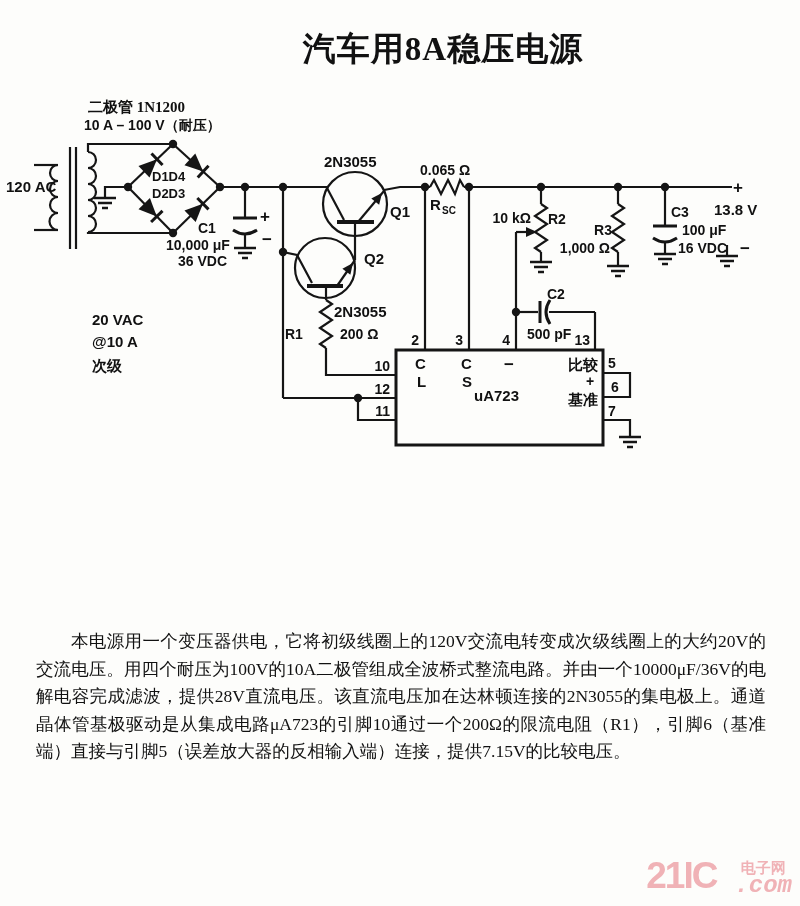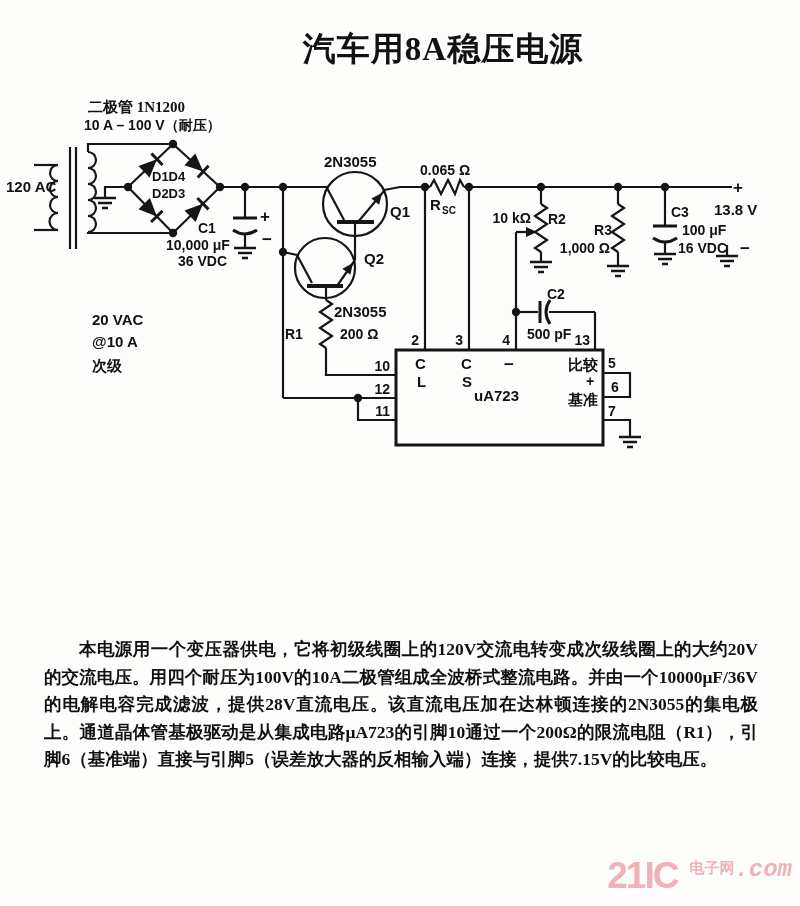--- a/index.html
+++ b/index.html
@@ -23,29 +23,29 @@
   .lbls { font:bold 13px "Liberation Sans", sans-serif; }
   .lblL { font:bold 15px "Liberation Sans", sans-serif; }
   .cn   { font:bold 15px "Liberation Serif", serif; }
   .pinn { font:bold 14px "Liberation Sans", sans-serif; }
   .sub  { font:bold 10px "Liberation Sans", sans-serif; }
   .big  { font:bold 17px "Liberation Sans", sans-serif; }
   .desc {
     position:absolute; left:28px; top:620px; width:746px;
     font-size:17.5px; line-height:27.6px; text-align:justify;
   }
-  .desc p { margin:16px; text-indent:2em;font-weight:bold; }
+  .desc p { margin:8px; text-indent:2em; }
   .watermark {
     position:absolute; right:8px; top:856px;
-    display:flex; align-items:flex-start; gap:12px;
+    display:flex; align-items:flex-start; gap:18px;
     color:#f0b2b6; font-family:"Liberation Sans", sans-serif;
     user-select:none;
   }
   .wm-big { font-size:37px; font-weight:bold; letter-spacing:-2px; line-height:40px; }
-  .wm-stack { display:flex; flex-direction:row; margin-top:4px;text-align:center; }
+  .wm-stack { display:flex; flex-direction:column; margin-top:4px;text-align:center; }
   .wm-site { font-size:15px; font-weight:bold; line-height:16px; }
   .wm-com  { font-size:24px; font-weight:bold; font-style:italic; line-height:19px;font-family:Liberation Mono, monospace; }
 </style>
 </head>
 <body>
 
 <div class="page-title">汽车用8A稳压电源</div>
 
 <svg class="schem" width="800" height="560" viewBox="0 0 800 560">
   <defs>

